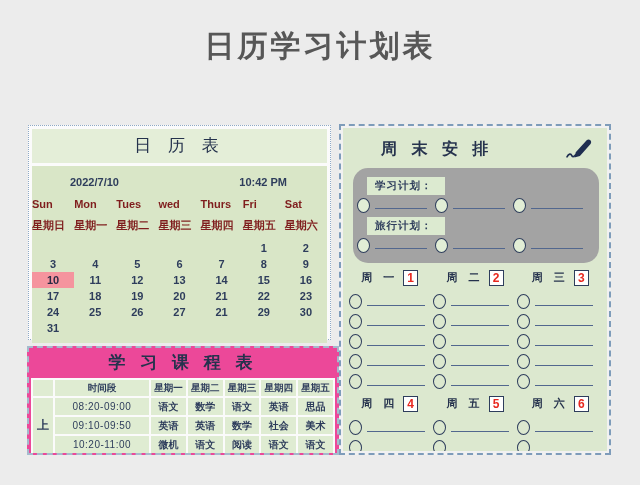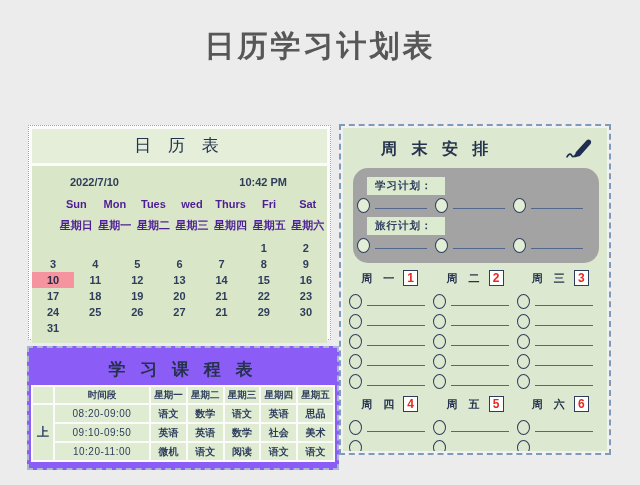--- a/index.html
+++ b/index.html
@@ -29,35 +29,35 @@
     background:#e4eed8; color:#25324d; font-weight:normal; font-size:17px;
     text-align:center; letter-spacing:6px; padding:5px 0 6px;
   }
   .cal-body { background:#d9e6c7; margin-top:3px; height:177px; padding-top:10px; }
   .cal-datetime {
     display:flex; justify-content:space-between; padding:0 40px 0 38px;
     font-size:11px; font-weight:bold; color:#2e3d5c;
   }
   .cal-weekdays {
     display:grid; grid-template-columns:repeat(7,1fr);
-    margin-top:10px; text-align:center; font-weight:bold; color:#4c1d95;padding-left:25px;
+    margin-top:10px; font-weight:bold; color:#7f1d1d;
   }
   .wd-en { font-size:11px; }
   .wd-zh { font-size:11px; margin-top:8px;font-family:Liberation Mono, monospace; }
   .cal-grid { display:grid; grid-template-columns:repeat(7,1fr); margin-top:7px; }
   .cal-cell {
     height:16px; line-height:16px; text-align:center;
     font-size:11px; font-weight:bold; color:#2e3d5c;
   }
   .cal-cell.hl { background:#f5949e; color:#2b2b45; }
 
   
   .course-panel {
-    position:absolute; left:27px; top:346px; width:312px; height:124px;
-    border:2px dashed #a5bacd; background:#8b5cf6; padding:7px 2px; overflow:hidden;
+    position:absolute; left:27px; top:346px; width:312px; height:109px;
+    border:2px dashed #a5bacd; background:#ec4899; padding:0 2px; overflow:hidden;
   }
   .course-title {
     text-align:center; font-size:17px; font-weight:bold; color:#25324d;
     letter-spacing:5px; padding:3px 0 4px;
   }
   table.course { width:100%; border-collapse:collapse; table-layout:fixed; }
   .course th, .course td {
     background:#dfecd2; border:2px solid #fbfbfb; color:#2e3d5c;
     text-align:center; overflow:hidden; white-space:nowrap;
   }
@@ -93,21 +93,21 @@
   .circle {
     width:13px; height:15px; border:1.5px solid #2e3d5c; border-radius:50%;
     flex:none; background:transparent;
   }
   .plan-card .circle { background:#e2eed6; }
   .line { border-bottom:1.2px solid #52678e; width:56px; margin:0 0 4px 5px; }
   .plan-card .line { width:52px; }
 
   .day-group { margin-top:7px; }
   .day-group-header { display:flex; padding:0 4px; }
-  .day-head { flex:1; display:flex; justify-content:center; align-items:center; }
+  .day-head { flex:1; display:flex; justify-content:center; align-items:flex-start; }
   .day-label { font-size:11px; font-weight:bold; color:#25324d; letter-spacing:4px; }
   .num-box {
     width:15px; height:16px; margin-left:5px;
     border:1.5px solid #2e3d5c; background:#ffffff;
     color:#e8281f; font-size:12px; font-weight:bold;
     text-align:center; line-height:15px;
   }
   .check-rows { margin-top:3px; }
   .check-row { display:flex; height:20px; align-items:flex-end; padding:0 6px 0 6px; }
   .check-row .line { width:58px; margin-bottom:3px; }

